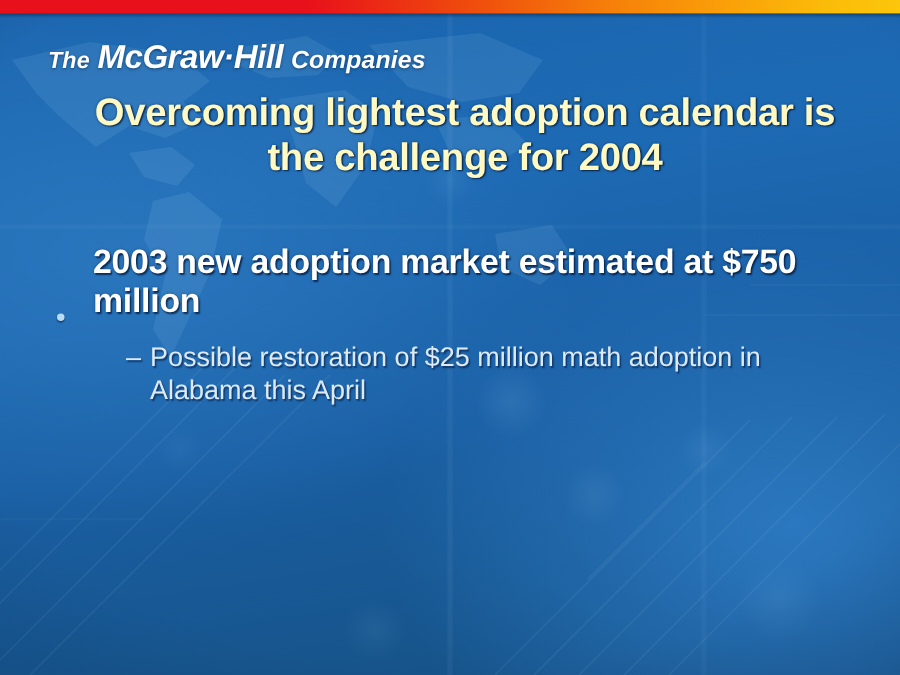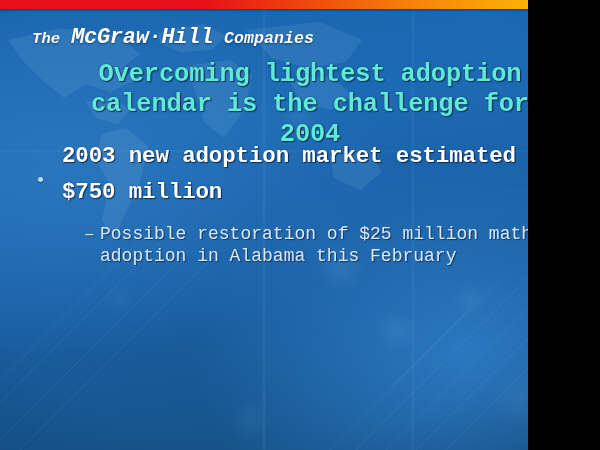--- a/index.html
+++ b/index.html
@@ -2,24 +2,24 @@
 <html><head>
 <meta charset="utf-8">
 <style>
   html, body {
     margin: 0;
     padding: 0;
     background: #000;
   }
   #slide {
     position: relative;
-    width: 528px;
+    width: 600px;
     height: 450px;
     overflow: hidden;
-    font-family: Liberation Mono, monospace;
+    font-family: Liberation Sans, sans-serif;
     background: #1b63a8;
   }
 
   
   .bg-base {
     position: absolute;
     inset: 0;
     background:
       radial-gradient(ellipse 520px 300px at 12% 38%, #2a76bd 0%, rgba(42,118,189,0) 62%),
       radial-gradient(ellipse 420px 300px at 88% 78%, #2b78c0 0%, rgba(43,120,192,0) 65%),
@@ -100,44 +100,45 @@
   .logo .lg-the    { font-weight: 700; font-size: 15.5px; }
   .logo .lg-mh     { font-weight: 700; font-size: 22px; letter-spacing: -.3px; }
   .logo .lg-co     { font-weight: 700; font-size: 16.5px; }
 
   
   .title {
     position: absolute;
     left: 60px; top: 60px;
     width: 500px;
     text-align: center;
-    color: #5eead4;
+    color: #fef9c3;
     font-size: 25.5px;
     font-weight: 700;
     line-height: 30px;
     letter-spacing: -.2px;
     text-shadow: 1px 1px 1px rgba(0,22,55,.75), 0 0 2px rgba(0,22,55,.45);
   }
 
   
   .body {
     position: absolute;
     left: 38px; top: 138px;
     width: 528px;
   }
   .bullet {
     position: relative;
     display: flex;
-    align-items: center;
+    align-items: flex-end;
     color: #ffffff;
     font-size: 22.5px;
     font-weight: 700;
-    line-height: 36px;
+    line-height: 26px;
     letter-spacing: -.15px;
     text-shadow: 1px 1px 1px rgba(0,22,55,.72), 0 0 2px rgba(0,22,55,.40);
+    margin-top: 24px;
   }
   .bullet-marker {
     flex: 0 0 auto;
     width: 24px;
     padding-top: 10px;
   }
   .bullet-marker i {
     display: block;
     width: 5px; height: 5px;
     border-radius: 50%;
@@ -226,19 +227,19 @@
         <span class="bullet-marker">
             <i></i>
           </span>
         <span class="bullet-text">2003 new adoption market estimated at $750 million</span>
       </div>
     </div>
 
     <div>
       <div class="subbullet">
         <span class="subbullet-marker">–</span>
-        <span class="subbullet-text">Possible restoration of $25 million math adoption in Alabama this February</span>
+        <span class="subbullet-text">Possible restoration of $25 million math adoption in Alabama this April</span>
       </div>
     </div>
 
 
   </div>
 </div>
 
 </body></html>

